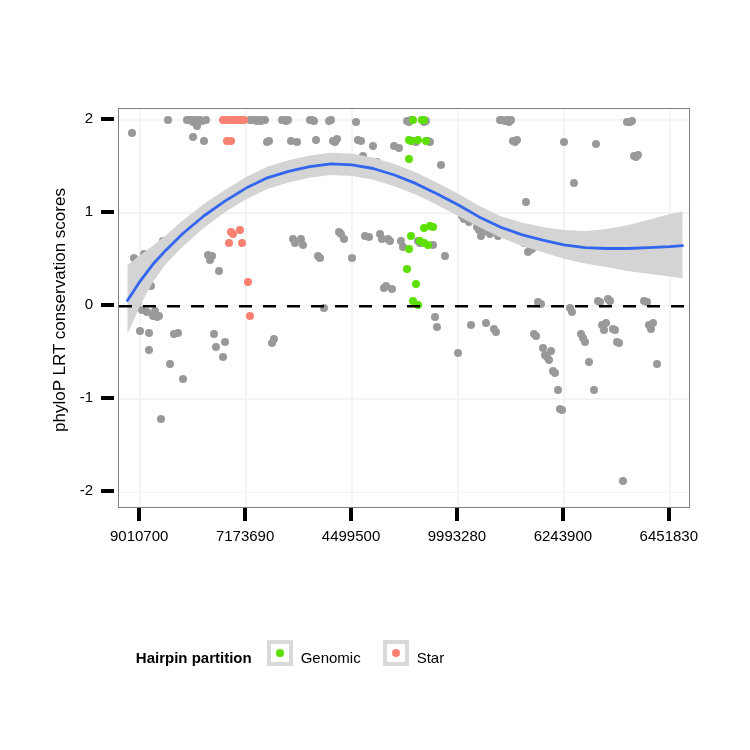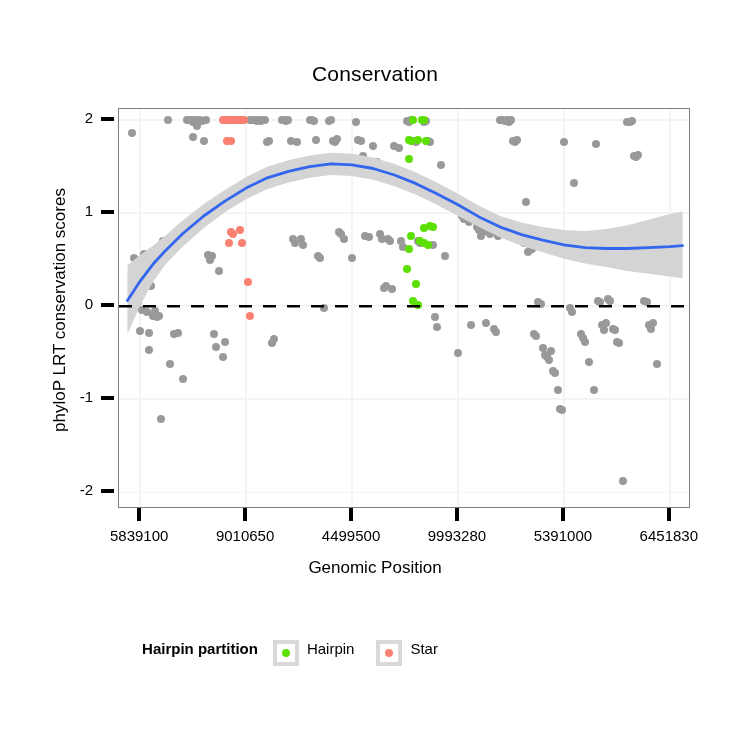--- a/index.html
+++ b/index.html
@@ -53,40 +53,38 @@
   .pt{position:absolute;border-radius:50%;width:8px;height:8px;margin-left:-4px;margin-top:-4px;}
   .pt.other{background:#999999;}
   .pt.mature{background:#5ce000;}
   .pt.star{background:#fa8072;}
 
   svg.overlay{position:absolute;left:0;top:0;width:572px;height:400px;}
 
   
   .legend{
     position:absolute;left:0;top:640px;width:602px;
-    display:flex;justify-content:center;align-items:flex-start;gap:0;
+    display:flex;justify-content:center;align-items:flex-end;gap:0;
   }
   .legend-title{font-size:15px;font-weight:bold;color:#000;margin-right:15px;}
   .legend-key{
     width:26px;height:26px;background:#ffffff;border:4px solid #d9d9d9;
     box-sizing:border-box;display:flex;align-items:center;justify-content:center;
     margin-right:8px;
   }
   .legend-dot{width:8px;height:8px;border-radius:50%;}
   .legend-label{font-size:15px;color:#000;margin-right:22px;}
 </style>
 </head>
 <body>
 
 <div id="root">
 
-  <div class="title">Conservation</div>
 
   <div class="ylab">phyloP LRT conservation scores</div>
-  <div class="xlab">Genomic Position</div>
 
   <div id="yaxis"></div>
   <div id="xaxis"></div>
 
   <div class="panel">
     <div class="plotarea" id="plotarea">
 
     <div class="gridline grid-h" style="top: 10.4128px;"></div>
         <div class="gridline grid-h" style="top: 103.436px;"></div>
         <div class="gridline grid-h" style="top: 196.459px;"></div>
@@ -355,42 +353,42 @@
           <path d="M8.5,191.6 L21.2,172.1 L33.9,155.3 L46.6,141.4 L63.6,124.7 L84.7,107.0 L105.9,92.1 L127.1,79.1 L148.3,68.8 L169.5,62.3 L190.7,57.7 L211.9,54.9 L233.0,55.8 L254.2,59.5 L275.4,66.0 L296.6,74.4 L317.8,84.7 L339.0,95.8 L360.1,107.9 L381.3,118.1 L402.5,125.6 L423.7,131.2 L444.9,135.8 L466.1,138.6 L487.3,139.5 L508.4,139.5 L529.6,138.6 L550.8,137.7 L563.5,136.7 " fill="none" stroke="#3366ee" stroke-width="2.8" stroke-linejoin="round" stroke-linecap="round"></path>
         </svg>
       </div>
   </div>
 
   <div class="legend">
     <span class="legend-title">Hairpin partition</span>
     <span class="legend-key">
       <span class="legend-dot" id="lk0" style="background: rgb(92, 224, 0);"></span>
     </span>
-    <span class="legend-label">Hairpin</span>
+    <span class="legend-label">Genomic</span>
     <span class="legend-key">
       <span class="legend-dot" id="lk1" style="background: rgb(250, 128, 114);"></span>
     </span>
     <span class="legend-label">Star</span>
   </div>
 
 <div class="tick ytick" style="top: 117.163px;"></div>
     <div class="yticklabel" style="left: 5px; top: 109.163px;">2</div>
     <div class="tick ytick" style="top: 210.186px;"></div>
     <div class="yticklabel" style="left: 5px; top: 202.186px;">1</div>
     <div class="tick ytick" style="top: 303.209px;"></div>
     <div class="yticklabel" style="left: 5px; top: 295.209px;">0</div>
     <div class="tick ytick" style="top: 396.233px;"></div>
     <div class="yticklabel" style="left: 5px; top: 388.233px;">-1</div>
     <div class="tick ytick" style="top: 489.256px;"></div>
     <div class="yticklabel" style="left: 5px; top: 481.256px;">-2</div>
     <div class="tick xtick" style="left: 137.185px;"></div>
-    <div class="xticklabel" style="left: 79.1852px;">5839100</div>
+    <div class="xticklabel" style="left: 79.1852px;">9010700</div>
     <div class="tick xtick" style="left: 243.111px;"></div>
-    <div class="xticklabel" style="left: 185.111px;">9010650</div>
+    <div class="xticklabel" style="left: 185.111px;">7173690</div>
     <div class="tick xtick" style="left: 349.037px;"></div>
     <div class="xticklabel" style="left: 291.037px;">4499500</div>
     <div class="tick xtick" style="left: 454.963px;"></div>
     <div class="xticklabel" style="left: 396.963px;">9993280</div>
     <div class="tick xtick" style="left: 560.889px;"></div>
-    <div class="xticklabel" style="left: 502.889px;">5391000</div>
+    <div class="xticklabel" style="left: 502.889px;">6243900</div>
     <div class="tick xtick" style="left: 666.815px;"></div>
     <div class="xticklabel" style="left: 608.815px;">6451830</div>
   </div>
 
 </body></html>

